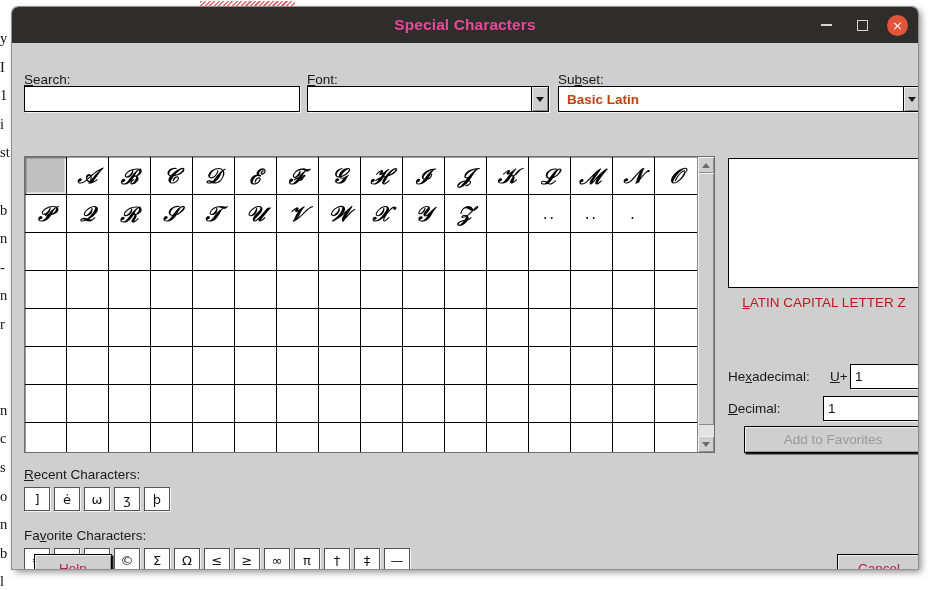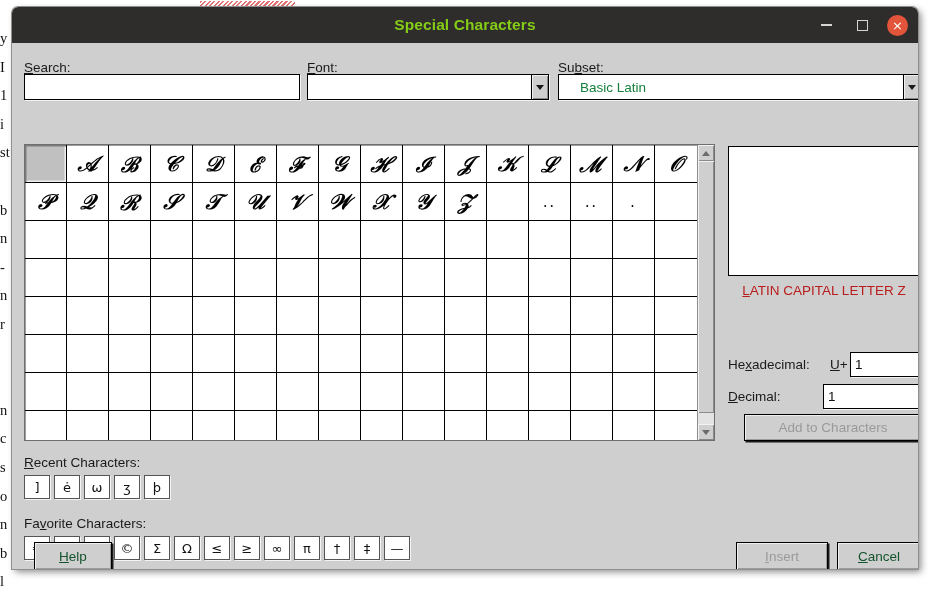--- a/index.html
+++ b/index.html
@@ -64,21 +64,21 @@
     overflow: hidden;
   }
   .titlebar {
     position: relative;
     height: 36px;
     background: #2f2d2b;
     border-radius: 6px 6px 0 0;
     display: flex; align-items: center; justify-content: center;
   }
   .titlebar-title {
-    color: #84cc16;
+    color: #ec4899;
     font-size: 15.5px;
     font-weight: bold;
     letter-spacing: .1px;
   }
   .win-buttons {
     position: absolute; right: 10px; top: 0; height: 36px;
     display: flex; align-items: center; gap: 14px;
   }
   .win-btn {
     width: 22px; height: 22px;
@@ -99,20 +99,21 @@
     display: flex; align-items: center; justify-content: center;
     color: #fff; font-size: 13px; line-height: 1;
     font-family: "DejaVu Sans", sans-serif;
   }
 
   .dialog-body {
     position: relative;
     height: 526px;
     background: #cfcfcf;
     padding: 0;
+    margin-top: 12px;
   }
 
   
   .fld-label {
     position: absolute;
     font-size: 13.5px;
     color: #1a1a1a;
     white-space: nowrap;
   }
   .acc { text-decoration: underline; }
@@ -133,23 +134,23 @@
     position: absolute;
     background: #ffffff;
     border: 1px solid #000;
     box-sizing: border-box;
     display: flex; align-items: center;
     box-shadow: 1px 1px 0 #f3f3f3;
   }
   .combo-value {
     flex: 1 1 auto;
     font-size: 13.5px;
-    color: #15803d;
-    padding-left: 21px;
-    overflow: hidden; white-space: nowrap;
+    color: #c2410c;
+    padding-left: 8px;
+    overflow: hidden; white-space: nowrap; font-weight: bold;
   }
   .combo-arrow {
     width: 17px; height: 100%;
     background: #cfcfcf;
     border-left: 1px solid #000;
     box-sizing: border-box;
     display: flex; align-items: center; justify-content: center;
     box-shadow: inset 1px 1px 0 #efefef, inset -1px -1px 0 #8a8a8a;
   }
   .tri-down {
@@ -257,21 +258,21 @@
 
   
   .btn {
     position: absolute;
     background: #cfcfcf;
     border: 1px solid #000;
     box-sizing: border-box;
     box-shadow: inset 1px 1px 0 #efefef, inset -1px -1px 0 #9b9b9b, 1.5px 1.5px 0 #1b1b1b;
     display: flex; align-items: center; justify-content: center;
     font-size: 13.5px;
-    color: #14532d;
+    color: #be185d;
     cursor: default;
   }
   .btn.disabled { color: #9a9a9a; }
   .btn.disabled .acc { text-decoration-color: #9a9a9a; }
 
   
   .chip-row { position: absolute; display: flex; gap: 4px; }
   .chip {
     width: 26px; height: 24px;
     background: #ffffff;
@@ -502,21 +503,21 @@
     <div id="char-name"><span class="acc">L</span>ATIN CAPITAL LETTER Z</div>
 
     <div class="fld-label" style="left:716px; top:314px;">He<span class="acc">x</span>adecimal:</div>
     <div class="fld-label" style="left:818px; top:314px;"><span class="acc">U</span>+</div>
     <div class="textbox" style="left:838px; top:309px; width:71px; height:25px;">1</div>
 
     <div class="fld-label" style="left:716px; top:346px;"><span class="acc">D</span>ecimal:</div>
     <div class="textbox" style="left:811px; top:341px; width:98px; height:25px;">1</div>
 
     <div class="btn disabled" style="left:732px; top:371px; width:178px; height:27px;">
-        <span>Add to Characters</span>
+        <span>Add to Favorites</span>
       </div>
 
     <div class="fld-label" style="left:12px; top:412px;"><span class="acc">R</span>ecent Characters:</div>
     <div class="chip-row" id="recent-row" style="left:12px; top:432px;">
         <div class="chip">]</div>
         <div class="chip">ė</div>
         <div class="chip">ω</div>
         <div class="chip">ʒ</div>
         <div class="chip">þ</div>
       </div>
@@ -534,21 +535,18 @@
         <div class="chip">∞</div>
         <div class="chip">π</div>
         <div class="chip">†</div>
         <div class="chip">‡</div>
         <div class="chip">—</div>
       </div>
 
     <div class="btn" style="left:22px; top:499px; width:78px; height:28px;">
         <span><span class="acc">H</span>elp</span>
       </div>
-    <div class="btn disabled" style="left:724px; top:499px; width:92px; height:28px;">
-        <span><span class="acc">I</span>nsert</span>
-      </div>
     <div class="btn" style="left:825px; top:499px; width:84px; height:28px;text-align:right;">
         <span><span class="acc">C</span>ancel</span>
       </div>
 
   </div>
 </div>
 
 </body></html>

